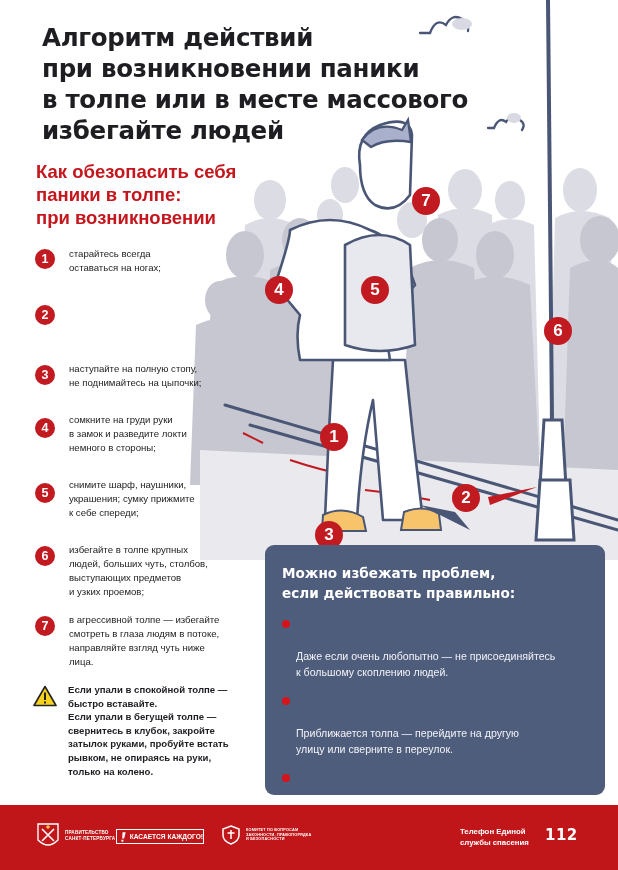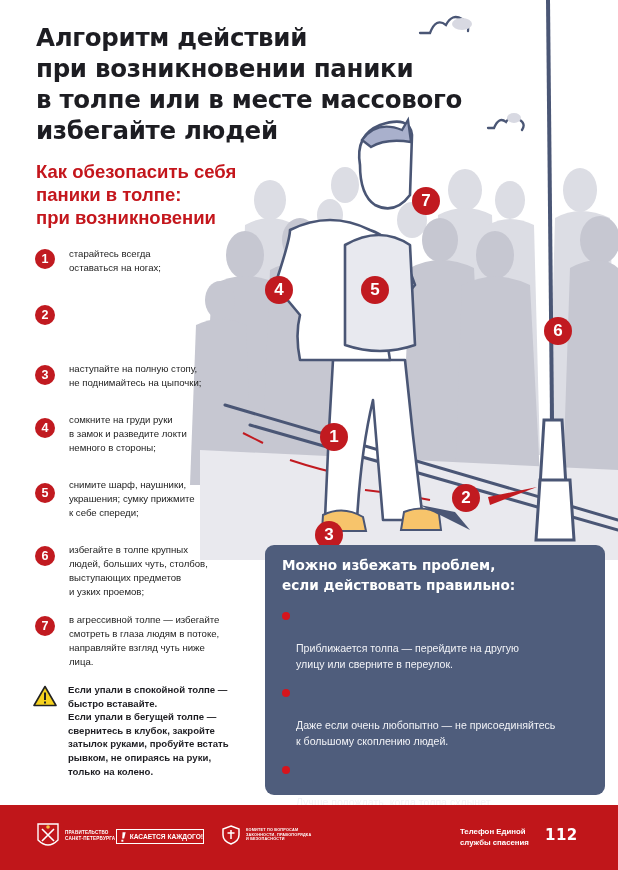--- a/index.html
+++ b/index.html
@@ -6,21 +6,21 @@
   html, body { width: 618px; height: 870px; overflow: hidden; background: #ffffff; }
   body { position: relative; font-family: "DejaVu Sans", sans-serif; color: #1b1b1f; }
 
   .poster { position: absolute; left: 0; top: 0; width: 618px; height: 870px; background: #fff; overflow: hidden; }
 
   
   .illus { position: absolute; left: 0; top: 0; width: 618px; height: 800px; }
 
   
   .title {
-    position: absolute; left: 36px; top: 22px; width: 470px;
+    position: absolute; left: 42px; top: 22px; width: 470px;
     font-family: "DejaVu Sans", sans-serif; font-weight: bold;
     font-size: 24.5px; line-height: 31px; color: #1d1d22; letter-spacing: -0.3px;
   }
   .title span { display: block; white-space: nowrap; }
 
   .subtitle {
     position: absolute; left: 36px; top: 160px; width: 240px;
     font-family: "Liberation Sans", sans-serif; font-size: 18.5px; line-height: 23px;
     color: #c4161c;
   }
@@ -47,21 +47,21 @@
   
   .marker {
     position: absolute; width: 28px; height: 28px; border-radius: 50%;
     background: #c11a20; color: #fff; font-family: "Liberation Sans", sans-serif;
     font-weight: bold; font-size: 17px; line-height: 28px; text-align: center;
   }
 
   
   .info {
     position: absolute; left: 265px; top: 545px; width: 340px; height: 250px;
-    background: #4f5d7c; border-radius: 9px; color: #fff; padding: 10px 18px 0 17px;
+    background: #4f5d7c; border-radius: 9px; color: #fff; padding: 18px 18px 0 17px;
   }
   .info-title {
     font-family: "DejaVu Sans", sans-serif; font-weight: bold; font-size: 13.6px;
     line-height: 20px; color: #fff; white-space: pre-line;
   }
   .info-list { margin-top: 13px; list-style: none; }
   .info-item { position: relative; padding-left: 14px; margin-bottom: 13px;
     font-family: "Liberation Sans", sans-serif; font-size: 10.6px; line-height: 16px; color: #f2f3f7; white-space: pre-line; }
   .info-item .dot { position: absolute; left: 0; top: 4px; width: 8px; height: 8px; border-radius: 50%; background: #d6141c; }
 
@@ -231,27 +231,27 @@
   <div class="marker" style="left:320px;top:423px">1</div>
   <div class="marker" style="left:452px;top:484px">2</div>
   <div class="marker" style="left:315px;top:521px">3</div>
 
   <div class="info">
     <div class="info-title">Можно избежать проблем,
 если действовать правильно:</div>
     <ul class="info-list">
       <li class="info-item">
         <span class="dot"></span>
+        <span>Даже если очень любопытно — не присоединяйтесь
+к большому скоплению людей.</span>
+      </li>
+      <li class="info-item">
+        <span class="dot"></span>
         <span>Приближается толпа — перейдите на другую
 улицу или сверните в переулок.</span>
-      </li>
-      <li class="info-item">
-        <span class="dot"></span>
-        <span>Даже если очень любопытно — не присоединяйтесь
-к большому скоплению людей.</span>
       </li>
       <li class="info-item">
         <span class="dot"></span>
         <span>Лучше подождать, когда толпа схлынет,
 чем двигаться с ней.</span>
       </li>
       <li class="info-item">
         <span class="dot"></span>
         
       </li>

